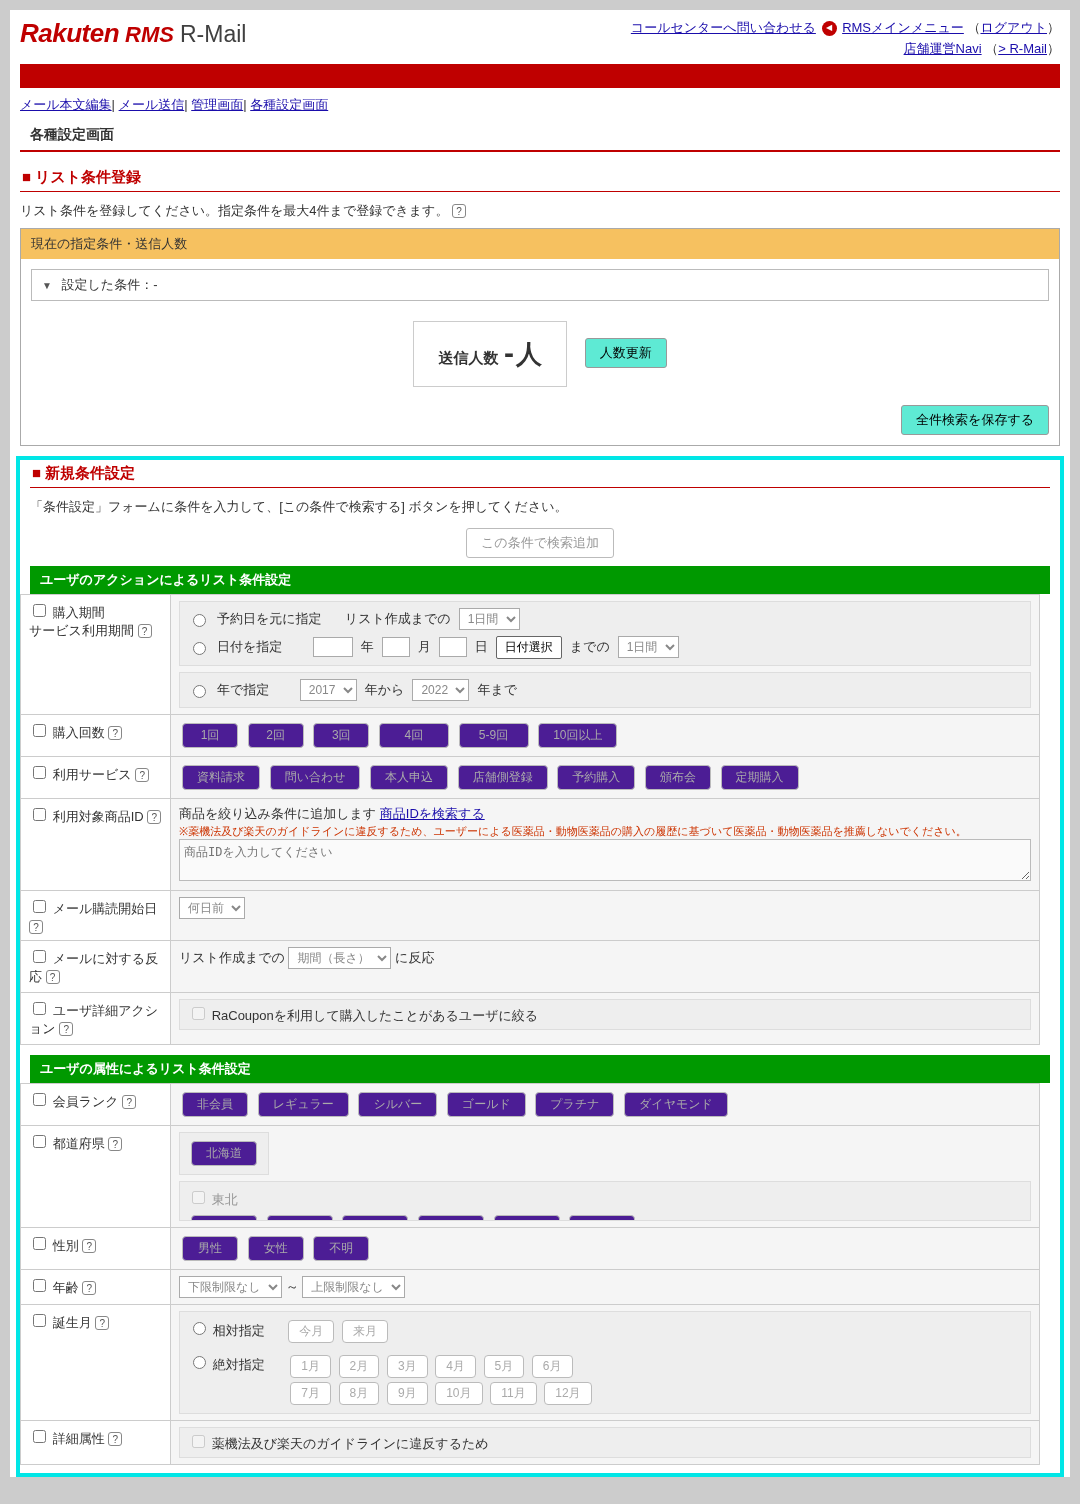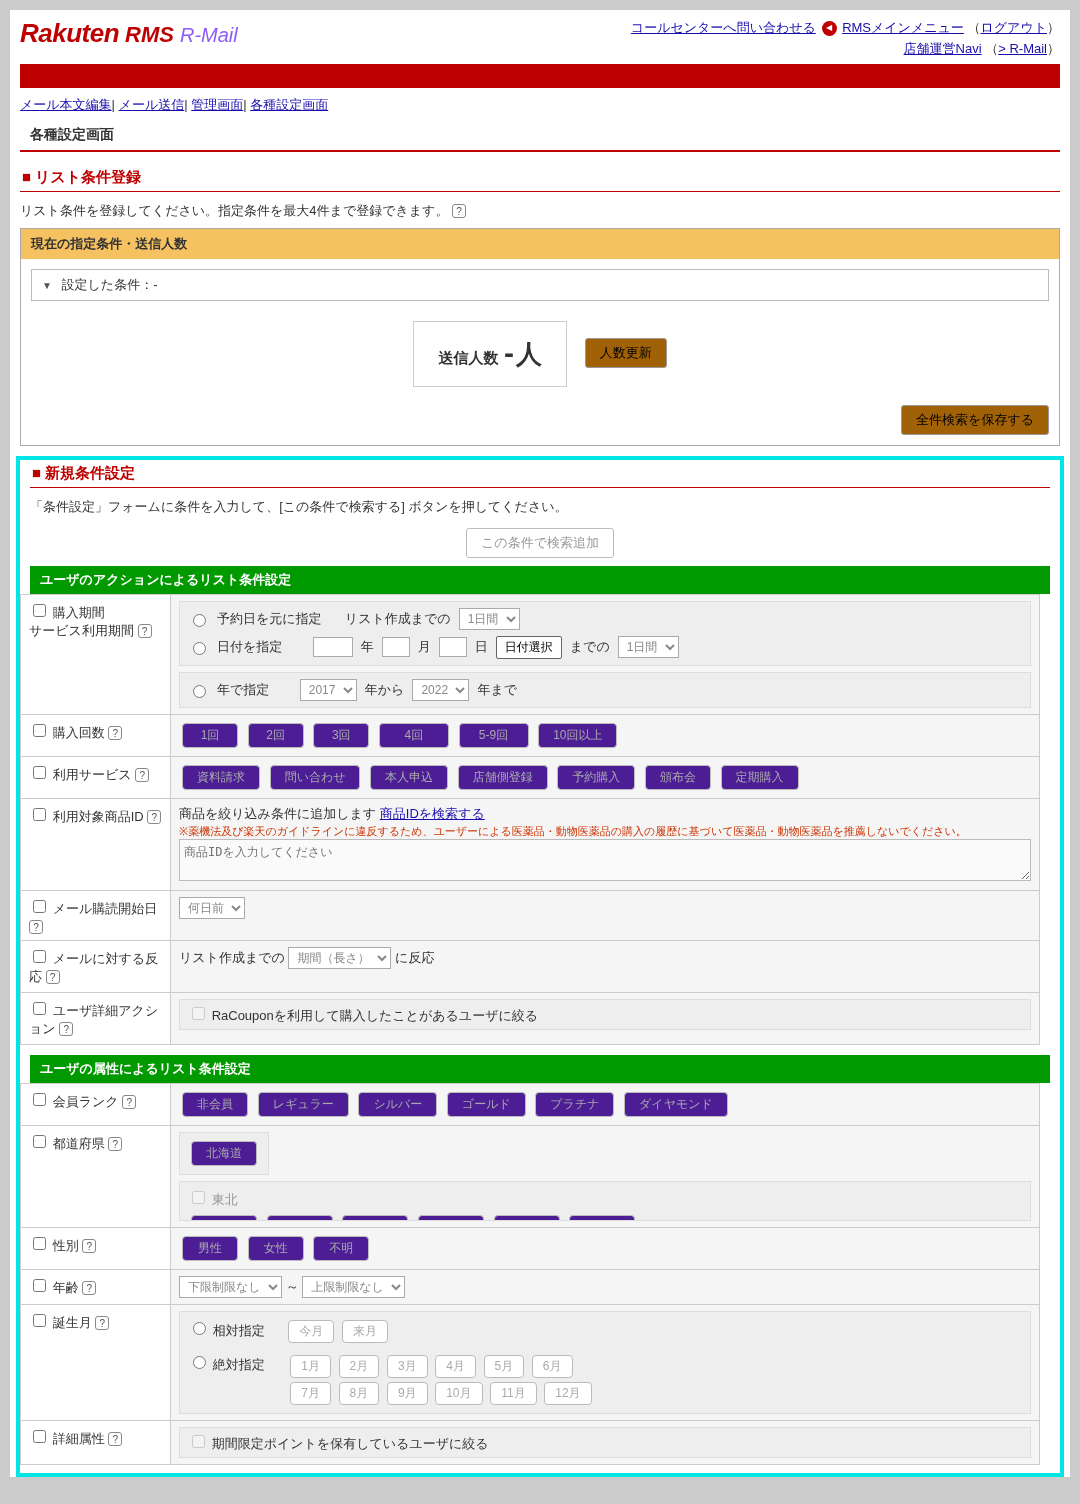--- a/index.html
+++ b/index.html
@@ -33,24 +33,23 @@
     font-style: italic;
     letter-spacing: -0.5px;
   }
   .logo-rms {
     font-size: 22px;
     font-weight: 700;
     color: #bf0000;
     font-style: italic;
   }
   .logo-sub {
-    font-size: 20px;
-    color: #8b5cf6;
+    font-size: 23px;
+    color: #404040;
     font-weight: 400;
-    font-style: italic;
   }
   .header-links {
     text-align: right;
     font-size: 13px;
     line-height: 1.6;
   }
   .header-links a { color: #1a0dab; text-decoration: underline; }
   .red-circle {
     display: inline-flex;
     width: 15px; height: 15px;
@@ -106,21 +105,21 @@
     vertical-align: middle;
   }
   .help-icon::before { content: "?"; }
   .outer-panel {
     border: 1px solid #aaa;
     margin: 0 10px 10px 10px;
     padding: 0;
   }
   .orange-header {
     background: #f6c160;
-    font-weight: bold;
+    font-weight: normal;
     font-size: 13px;
     padding: 6px 10px;
   }
   .cond-box {
     border: 1px solid #bbb;
     margin: 10px;
     padding: 6px 10px;
     font-size: 13px;
   }
   .cond-box .tri { font-size: 10px; margin-right: 6px; color: #555; }
@@ -133,21 +132,21 @@
     border: 1px solid #ccc;
     padding: 14px 24px;
     margin-right: 14px;
     vertical-align: middle;
   }
   .count-block .lbl { font-size: 15px; font-weight: bold; }
   .count-block .dash { font-size: 30px; font-weight: 900; margin: 0 2px; }
   .count-block .unit { font-size: 26px; font-weight: 900; }
   .btn {
     display: inline-block;
-    background: #a16207;
+    background: #5eead4;
     border: 1px solid #999;
     border-radius: 3px;
     padding: 5px 14px;
     font-size: 13px;
     cursor: pointer;
   }
   .btn-sm { padding: 2px 10px; font-size: 12px; }
   .save-row { text-align: right; padding: 0 10px 10px 0; }
   .back-row { padding: 6px 10px 14px 10px; }
   .highlight-box {
@@ -549,21 +548,21 @@
       </tr>
       <tr>
         <td class="label-cell">
           <input type="checkbox" style="">
           <span>詳細属性</span>
           <span class="help-icon"></span>
         </td>
         <td class="input-cell">
           <div class="sub-panel" style="padding:4px 8px;">
             <input type="checkbox" disabled="" style="">
-            <span>期間限定ポイントを保有しているユーザに絞る</span>
+            <span>薬機法及び楽天のガイドラインに違反するため</span>
           </div>
         </td>
       </tr>
     </tbody>
       </table>
   </div>
 
 </div>
 
 </body></html>

